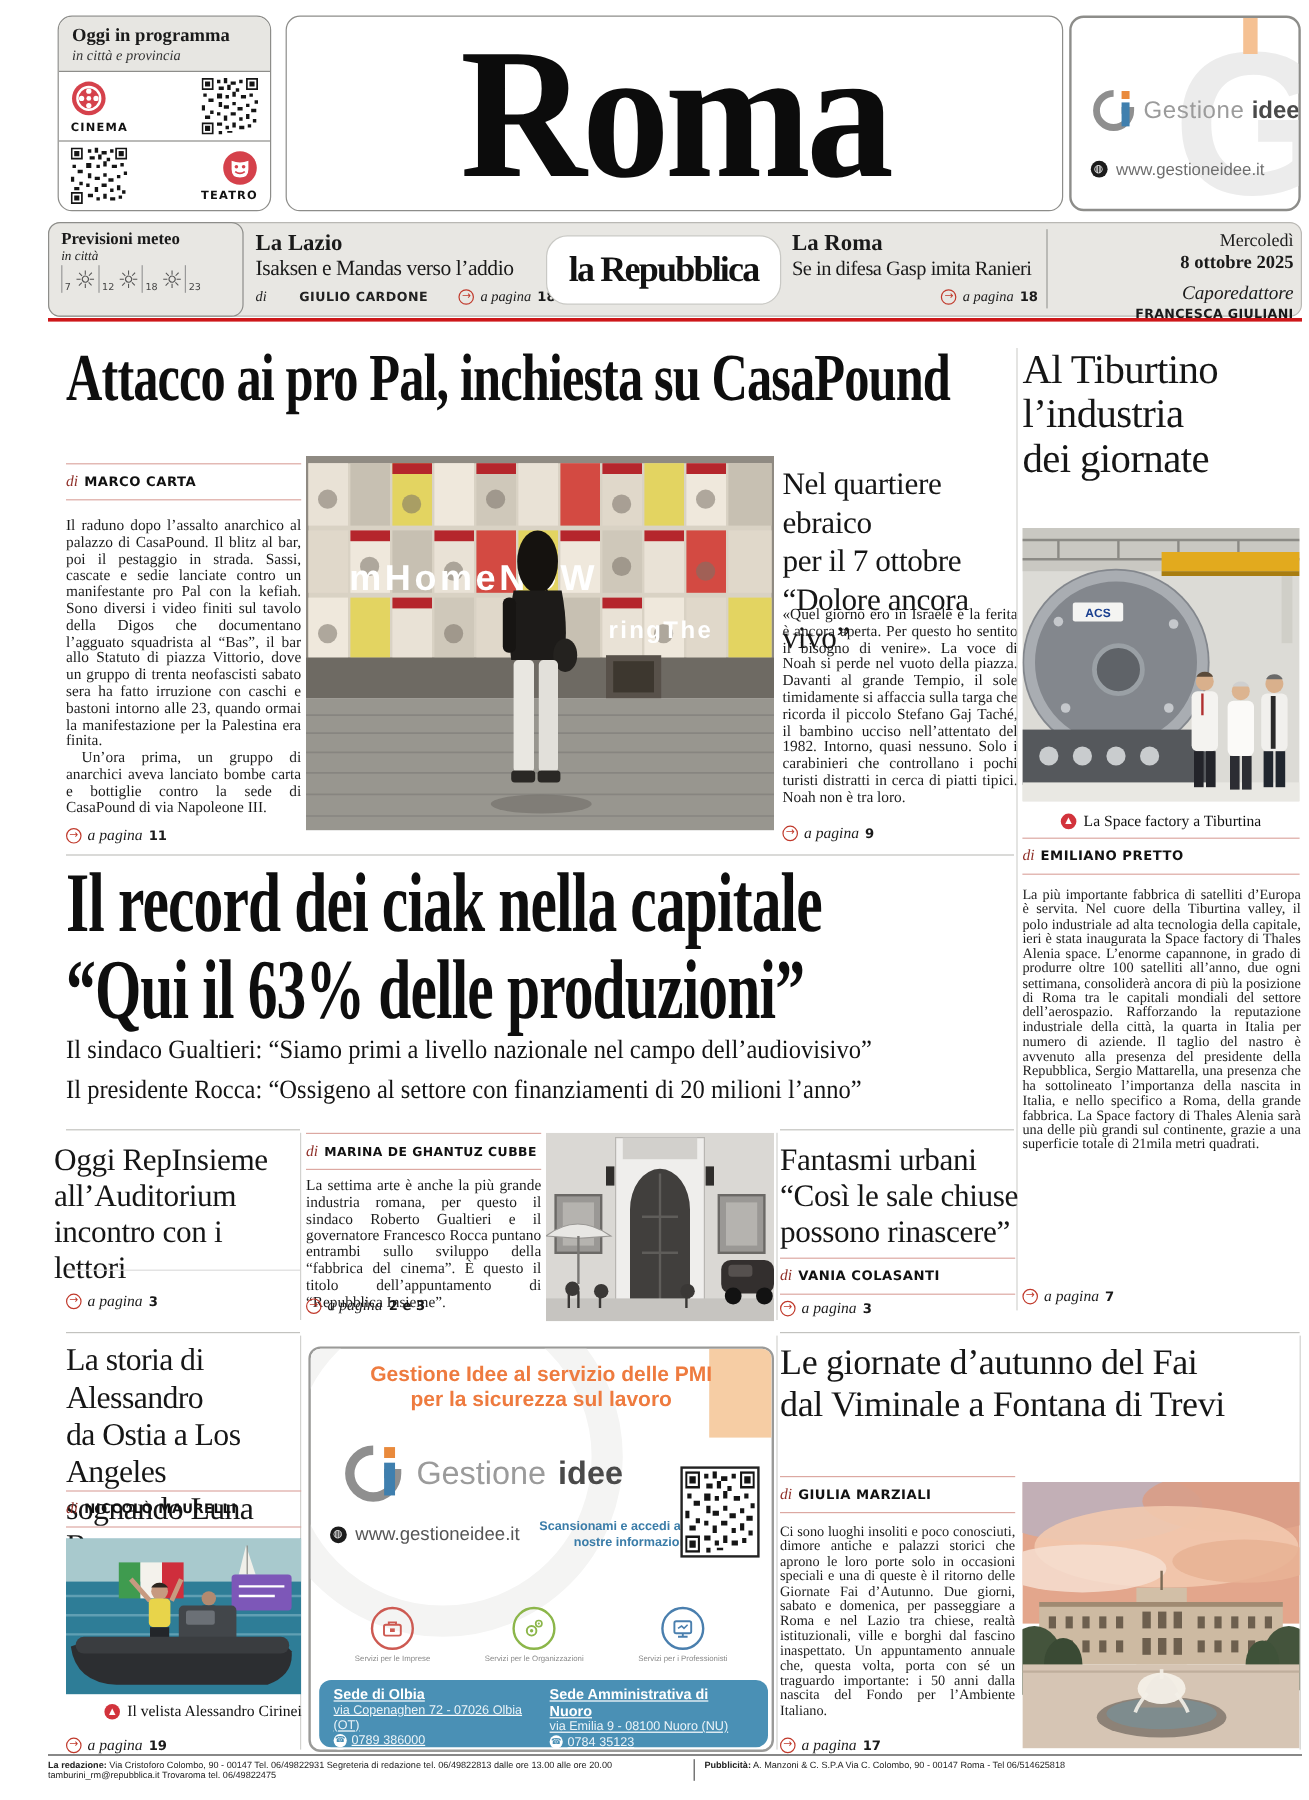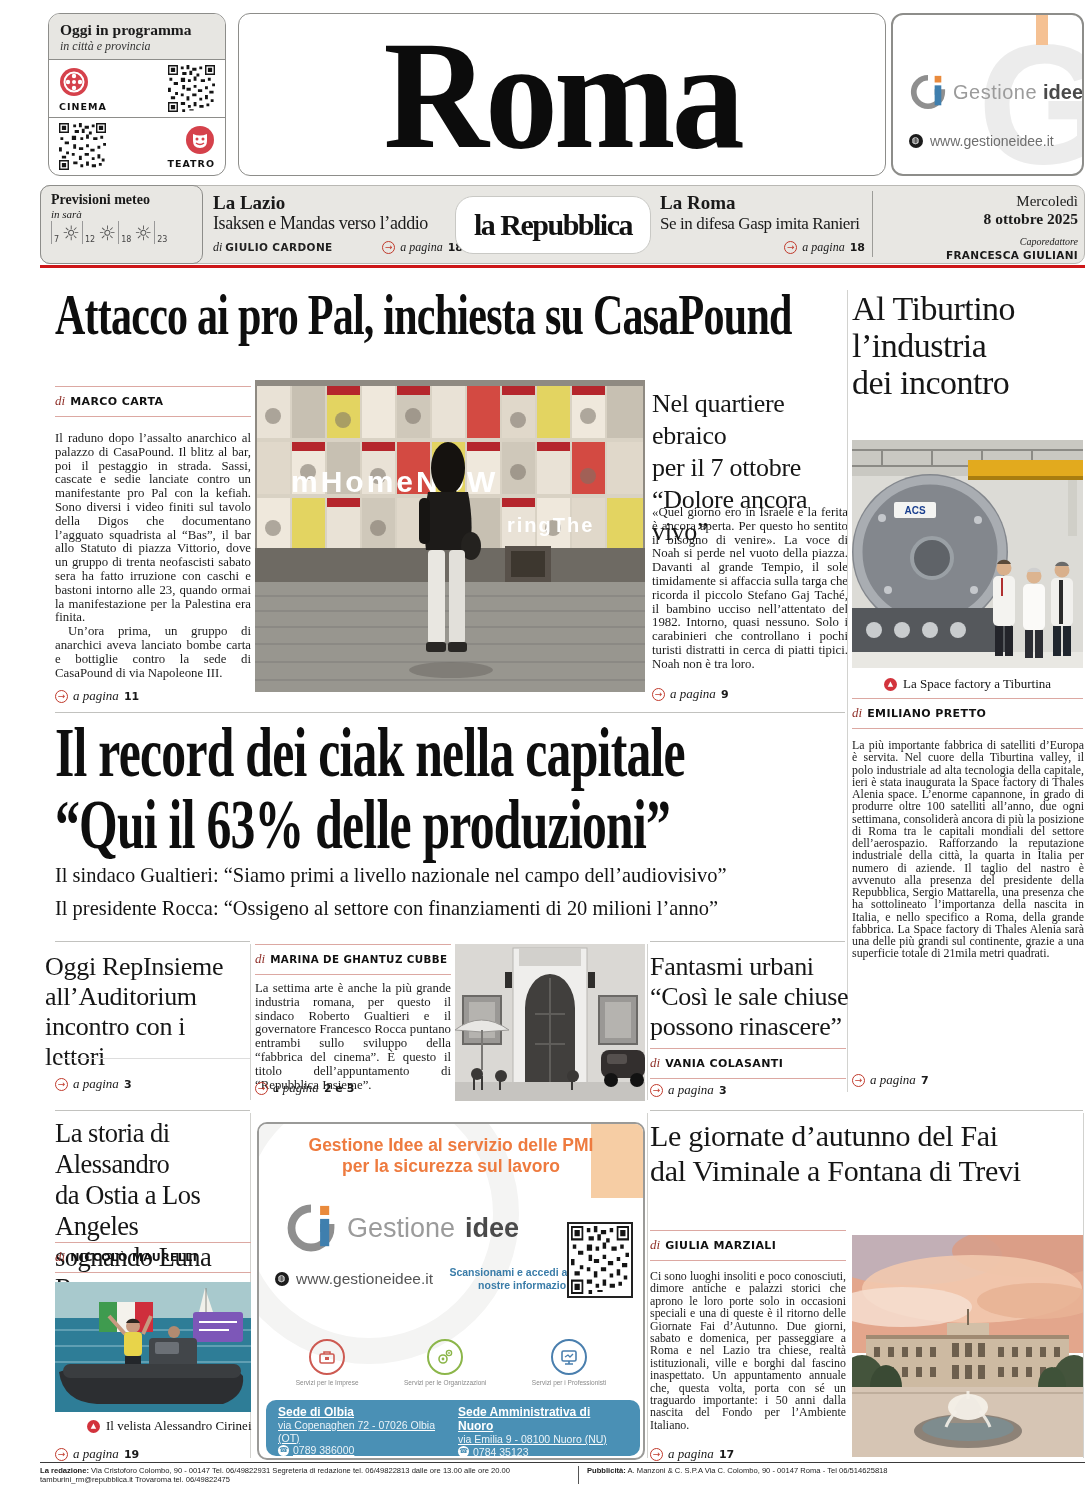--- a/index.html
+++ b/index.html
@@ -40,29 +40,29 @@
                border-radius:10px; background:#e8e7e3; padding:6px 10px 0; }
   .meteo-title { font-weight:bold; font-size:14px; }
   .meteo-sub { font-style:italic; font-size:11px; }
   .suns { display:flex; align-items:flex-end; gap:2px; margin-top:1px; }
   .sun { font:20px/22px "DejaVu Sans", sans-serif; color:#555; }
   .hr-num { font:8px "DejaVu Sans", sans-serif; color:#444; border-left:1px solid #999; padding:14px 1px 0 2px; }
   .sec-kicker { font-weight:bold; font-size:19px; line-height:21px; }
   .sec-title { font-size:18px; line-height:21px; letter-spacing:-.4px; white-space:nowrap; }
   .sec-foot { display:flex; justify-content:space-between; align-items:center; margin-top:6px; }
   .byl-sm { font:italic 12px "Liberation Serif", serif; color:#222; }
-  .byl-sm b { font:bold 10.5px "DejaVu Sans", sans-serif; letter-spacing:.4px; font-style:normal; }
+  .byl-sm b { font:bold 10.5px "DejaVu Sans", sans-serif; letter-spacing:.4px; font-style:normal;margin-left:24px; }
   #logo-box { left:455px; top:196px; width:196px; height:58px; background:#fff; border:1px solid #c9c9c5;
               border-radius:18px; display:flex; align-items:center; justify-content:center; }
   .logo-rep { font:bold 30px "Liberation Serif", serif; letter-spacing:-1.5px; color:#121212; }
   #strip-div { left:872px; top:191px; width:1px; height:66px; background:#9c9c98; }
   #edition { left:880px; top:193px; width:198px; text-align:right; }
   .ed-weekday { font-size:15px; }
   .ed-date { font-weight:bold; font-size:15.5px; }
-  .ed-role { font-style:italic; font-size:10px; margin-top:8px;text-align:right; }
+  .ed-role { font-style:italic; font-size:16px; margin-top:8px;text-align:right; }
   .ed-name { font:bold 10.5px "DejaVu Sans", sans-serif; letter-spacing:.3px; margin-top:2px; }
   #red-rule { left:40px; top:265px; width:1045px; height:3px; background:#cd1719; }
 
   
   .hl-c { font-weight:bold; white-space:nowrap; transform-origin:0 50%; color:#0e0e0e; }
   #lead-hl { left:55px; top:286px; width:900px; font-size:56px; line-height:58px; }
   #lead-hl .hl-c { transform:scale(.75,1); letter-spacing:-1px; }
   .head-serif { font-family:"Liberation Serif", serif; font-weight:400; color:#161616; }
   #tib-hl { left:852px; top:290px; width:240px; font-size:34px; line-height:37px; letter-spacing:-.5px; }
 
@@ -213,21 +213,21 @@
     <div class="url-row">
       <span class="url-dot"></span>
       <span>www.gestioneidee.it</span>
     </div>
   </div>
 
   <div class="abs" id="strip"></div>
 
   <div class="abs" id="box-meteo">
     <div class="meteo-title">Previsioni meteo</div>
-    <div class="meteo-sub">in sarà</div>
+    <div class="meteo-sub">in città</div>
     <div class="suns">
       <span class="hr-num">7</span>
       <span class="sun">☼</span>
       <span class="hr-num">12</span>
       <span class="sun">☼</span>
       <span class="hr-num">18</span>
       <span class="sun">☼</span>
       <span class="hr-num">23</span>
     </div>
   </div>
@@ -398,21 +398,21 @@
     <span class="apg-ico"></span>
       <span class="it">a pagina</span>
       <b>9</b>
   </div>
 
   <div class="abs vrule" style="left:847px;top:290px;height:802px"></div>
 
   <div class="abs head-serif" id="tib-hl">
     <div>Al Tiburtino</div>
     <div>l’industria</div>
-    <div>dei incontro</div>
+    <div>dei giornate</div>
   </div>
 
   <div class="abs" style="left:852px;top:440px;width:231px;height:228px">
     <svg class="photo-svg" viewBox="0 0 231 228">
       <rect width="231" height="228" fill="#dcdbd6"></rect>
       <rect width="231" height="36" fill="#c9c8c2"></rect>
       <g stroke="#8b8a85" stroke-width="2">
           <path d="M0 10 H231"></path>
           <path d="M0 26 H231"></path>
           <path d="M30 10 V26 M80 10 V26 M130 10 V26 M180 10 V26"></path>

